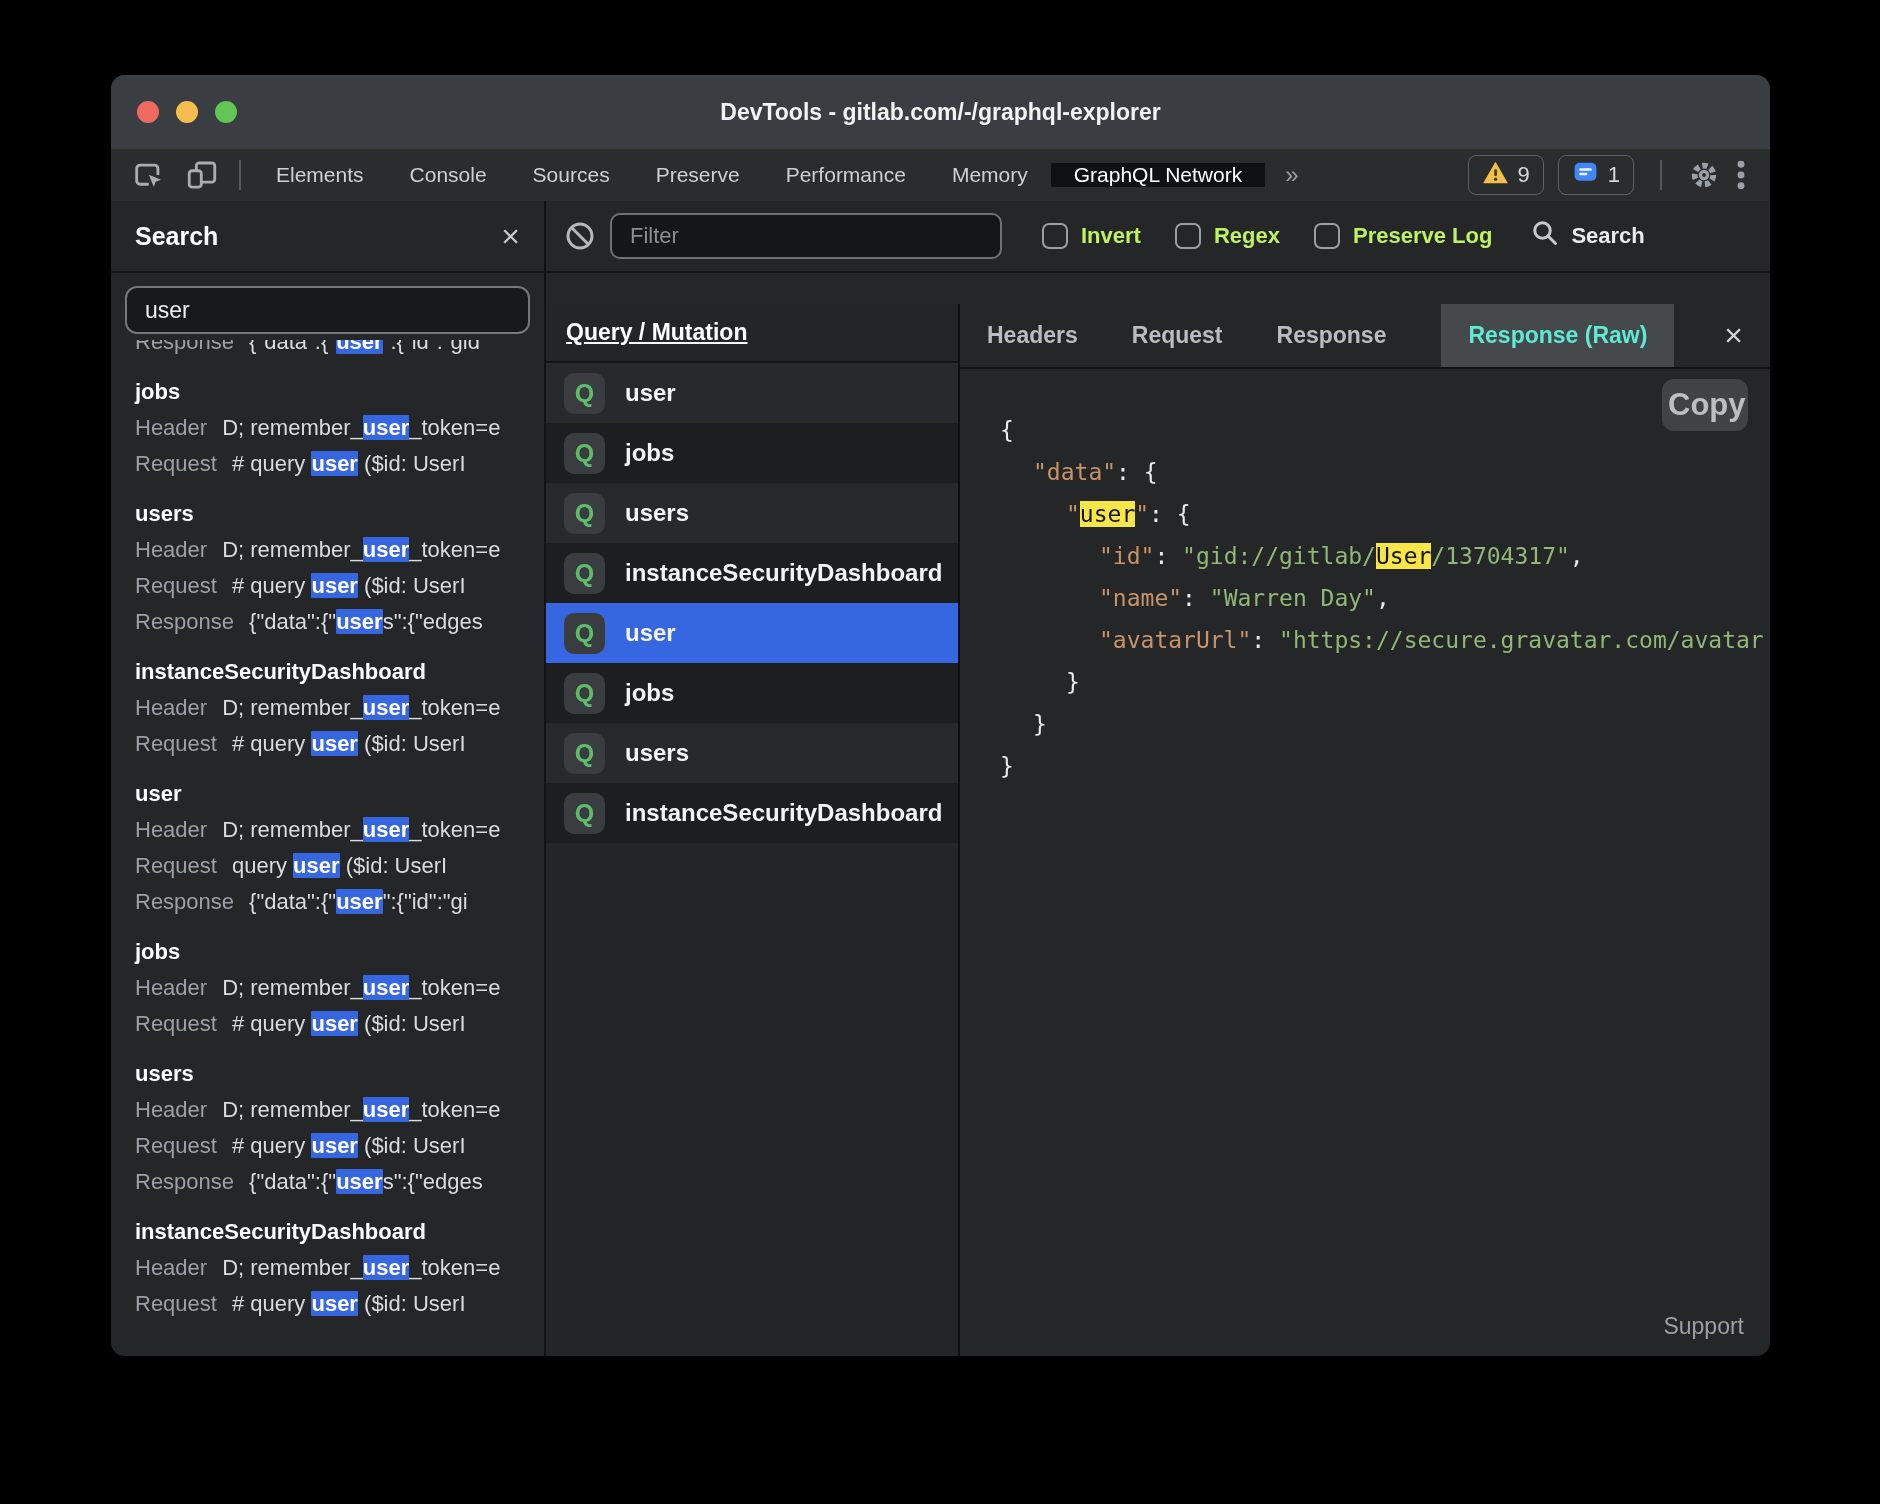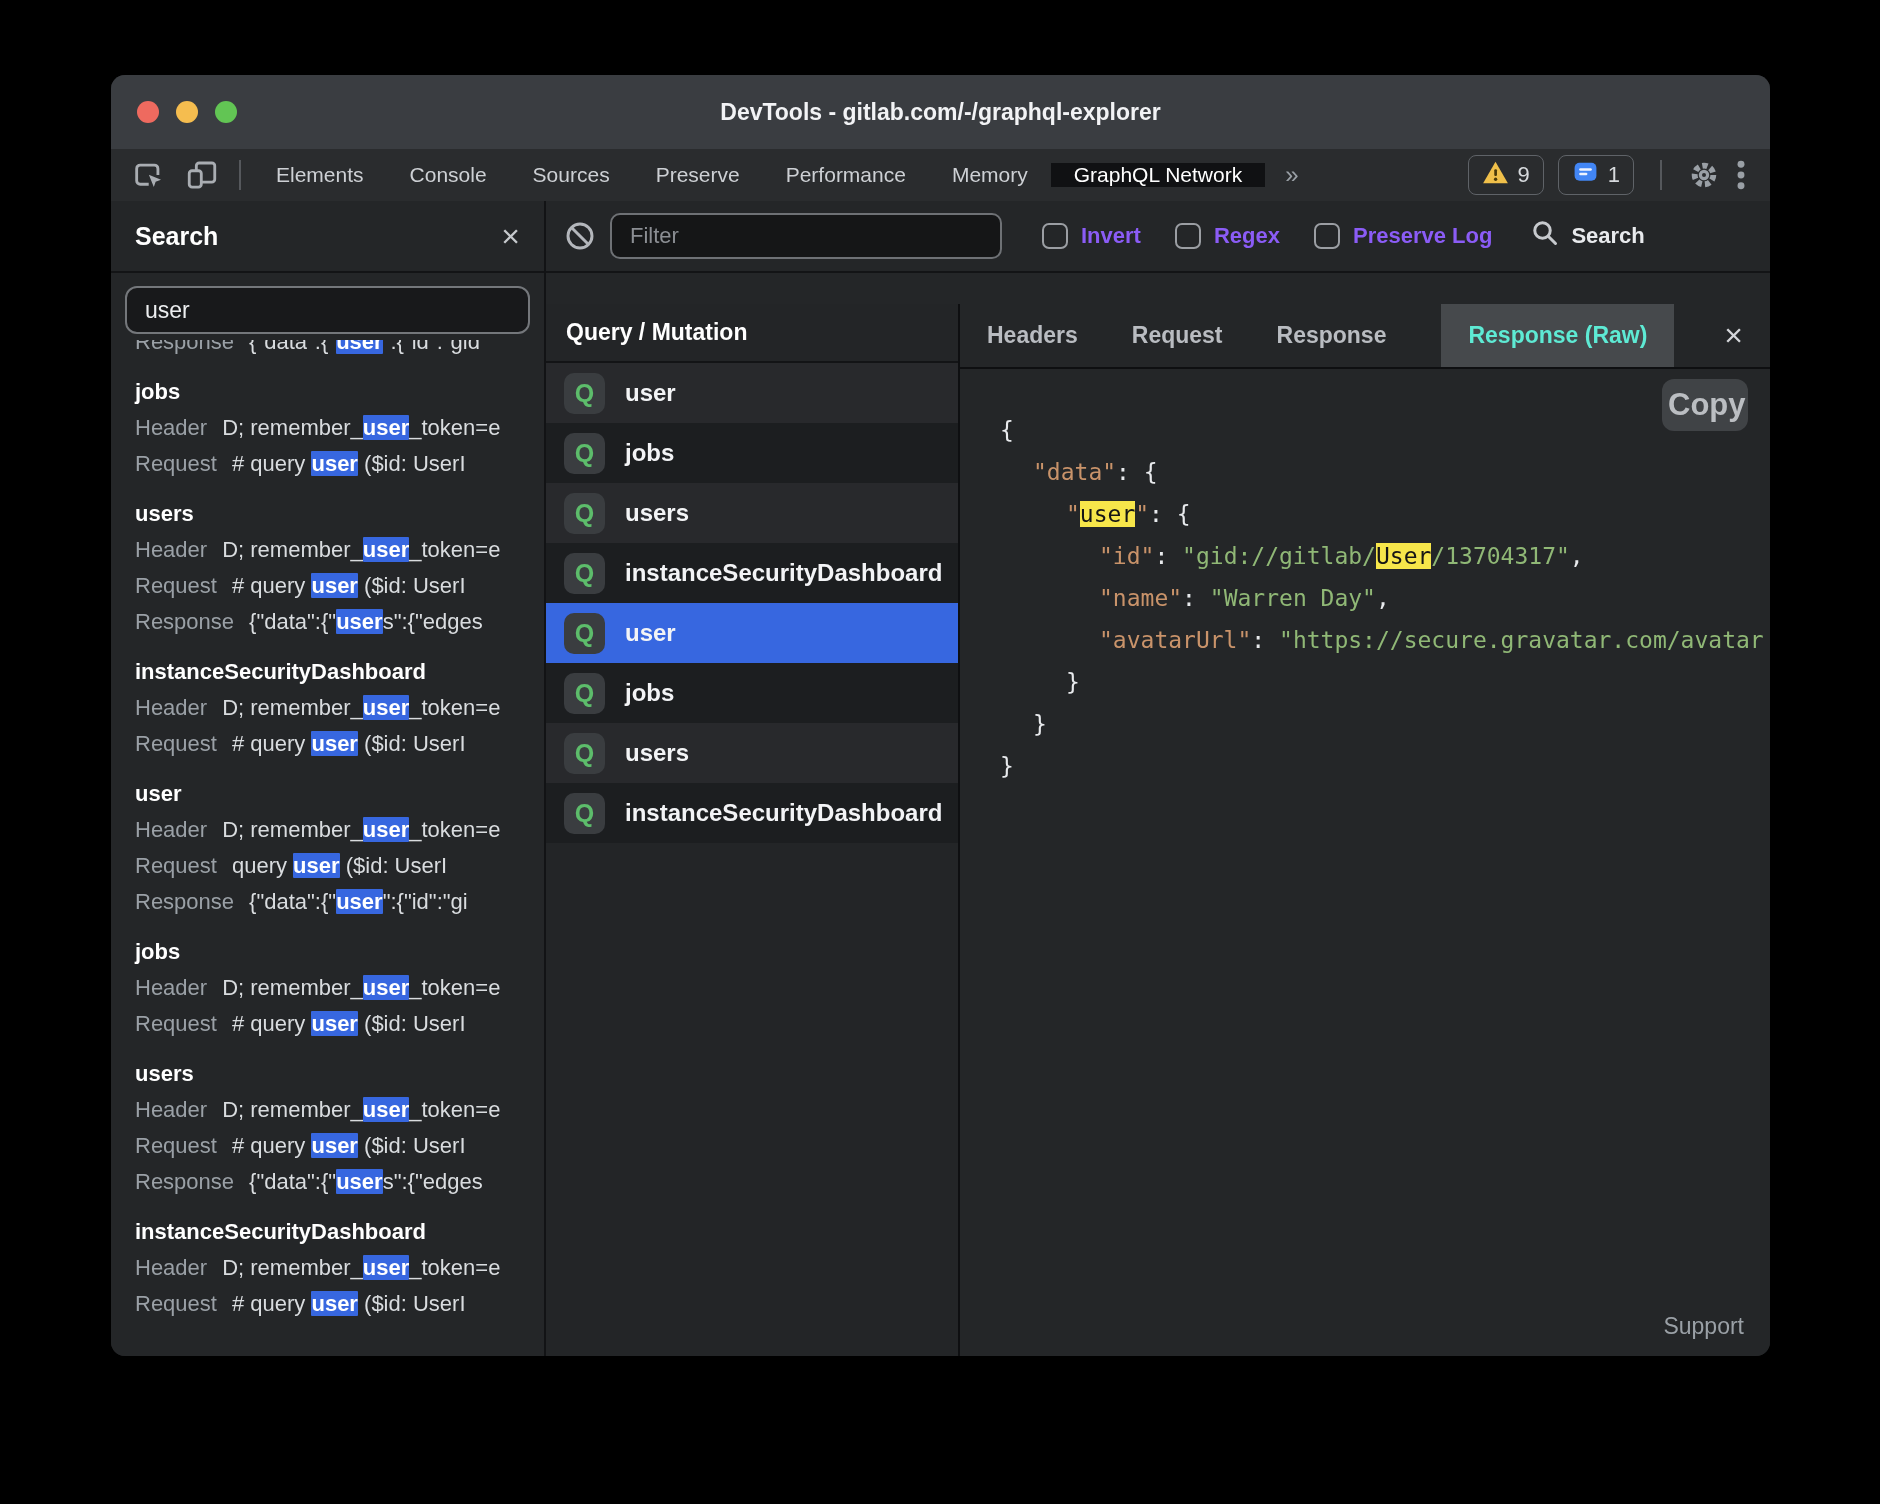--- a/index.html
+++ b/index.html
@@ -53,30 +53,30 @@
   
   .center-right { flex:1; display:flex; flex-direction:column; min-width:0;gap:31px; }
   .filter-row { height:70px; flex:none; border-bottom:2px solid #131416; display:flex; align-items:center;
                 padding:0 18px; background:#242628; }
   .block-icon { display:flex; align-items:center; margin-right:14px; }
   .filter-input { width:392px; flex:none; height:46px; box-sizing:border-box; background:#151617;
                   border:2px solid #6e7175; border-radius:10px; color:#e8eaed; font-size:22px;
                   padding:0 18px; outline:none; font-family:inherit; }
   .filter-input::placeholder { color:#8b8e93; }
   .cb-group { display:flex; align-items:center; gap:34px; margin-left:40px; }
-  .cb-item { display:flex; align-items:center; gap:13px; color:#8b5cf6; font-size:22px; font-weight:600; }
+  .cb-item { display:flex; align-items:center; gap:13px; color:#bef264; font-size:22px; font-weight:600; }
   .cb { width:22px; height:22px; border:2.5px solid #9b9ea3; border-radius:7px; flex:none; }
   .search-group { display:flex; align-items:center; gap:11px; color:#e8eaed; font-size:22px; font-weight:600; margin-left:38px; }
 
   .cr-body { flex:1; display:flex; min-height:0; }
 
   
   .query-panel { width:412px; flex:none; border-right:2px solid #0e0f11; display:flex; flex-direction:column; background:#232527; }
   .qp-header { height:57px; flex:none; display:flex; align-items:center; padding:0 20px;
-               color:#ffffff; font-weight:bold; font-size:23px; border-bottom:2px solid #131416; }
+               color:#ffffff; font-weight:bold; font-size:23px; border-bottom:2px solid #131416;text-decoration:underline; }
   .q-list { flex:1; overflow:hidden; }
   .q-row { height:60px; display:flex; align-items:center; padding-left:18px; gap:20px; }
   .q-row:nth-child(odd) { background:#28292c; }
   .q-row:nth-child(even) { background:#1c1e20; }
   .q-row.selected { background:var(--accent-blue); }
   .q-badge { width:41px; height:41px; flex:none; border-radius:10px; background:#3a3d40;
              color:var(--query-green); font-weight:bold; font-size:25px;
              display:flex; align-items:center; justify-content:center; }
   .q-label { color:#f3f4f6; font-weight:bold; font-size:24px; white-space:nowrap; }
 

